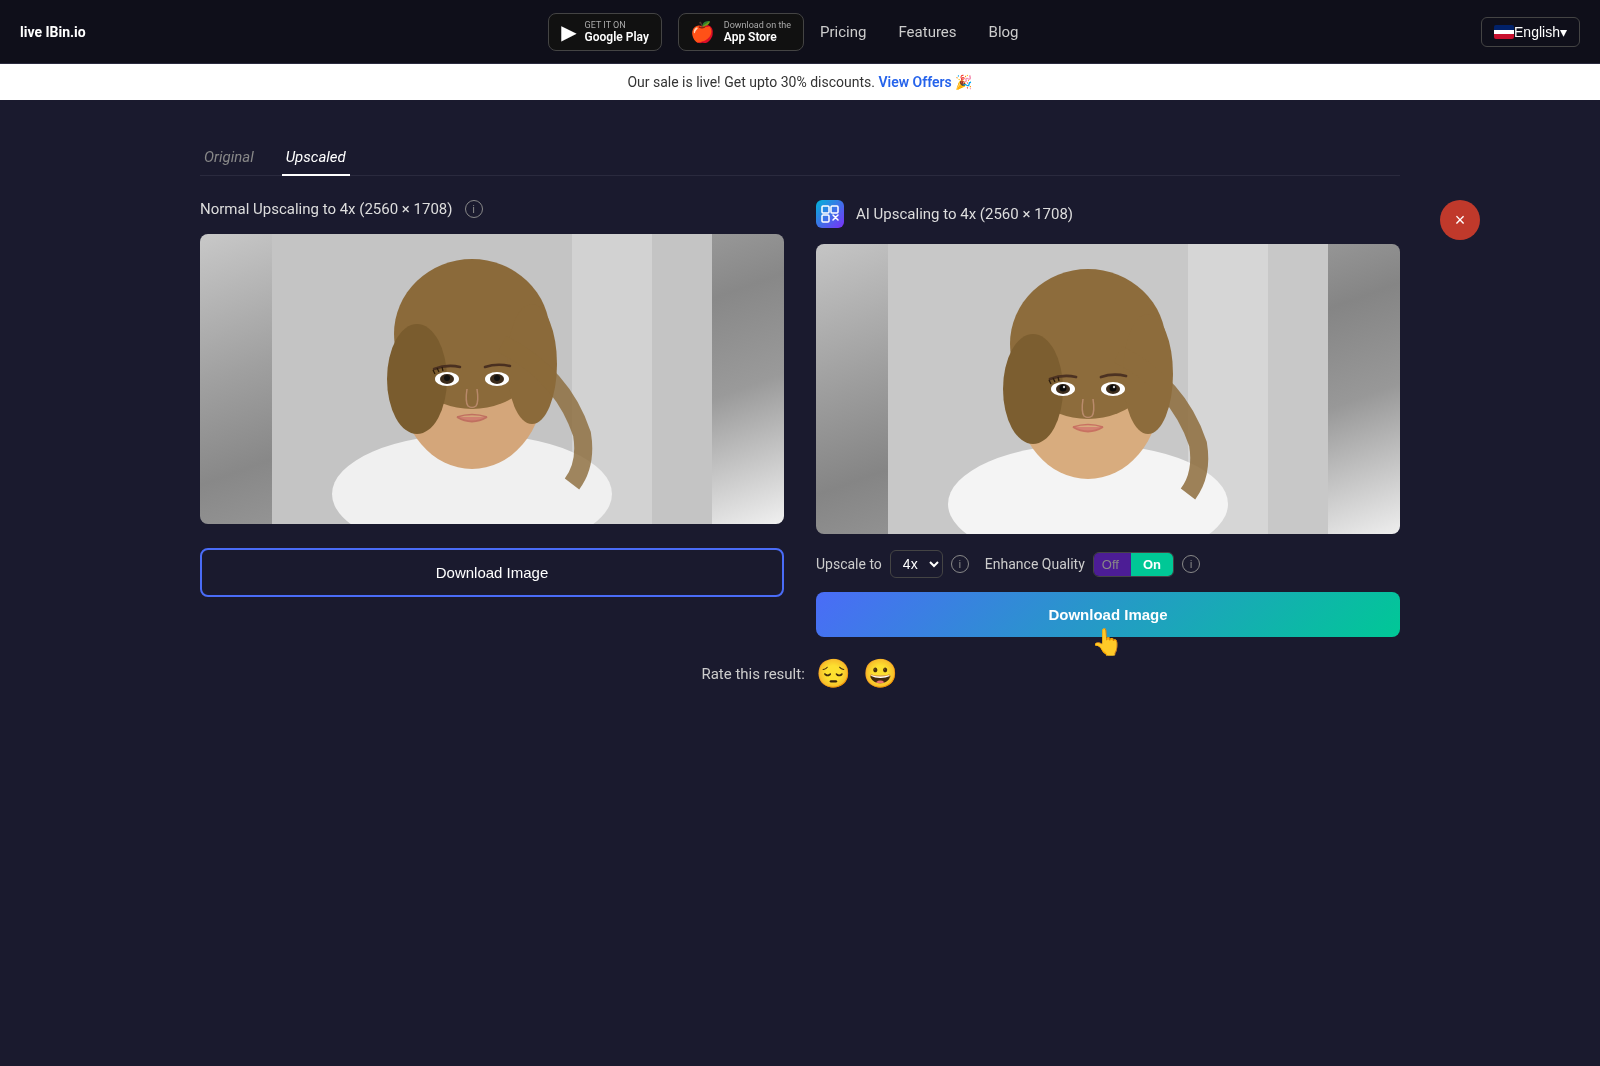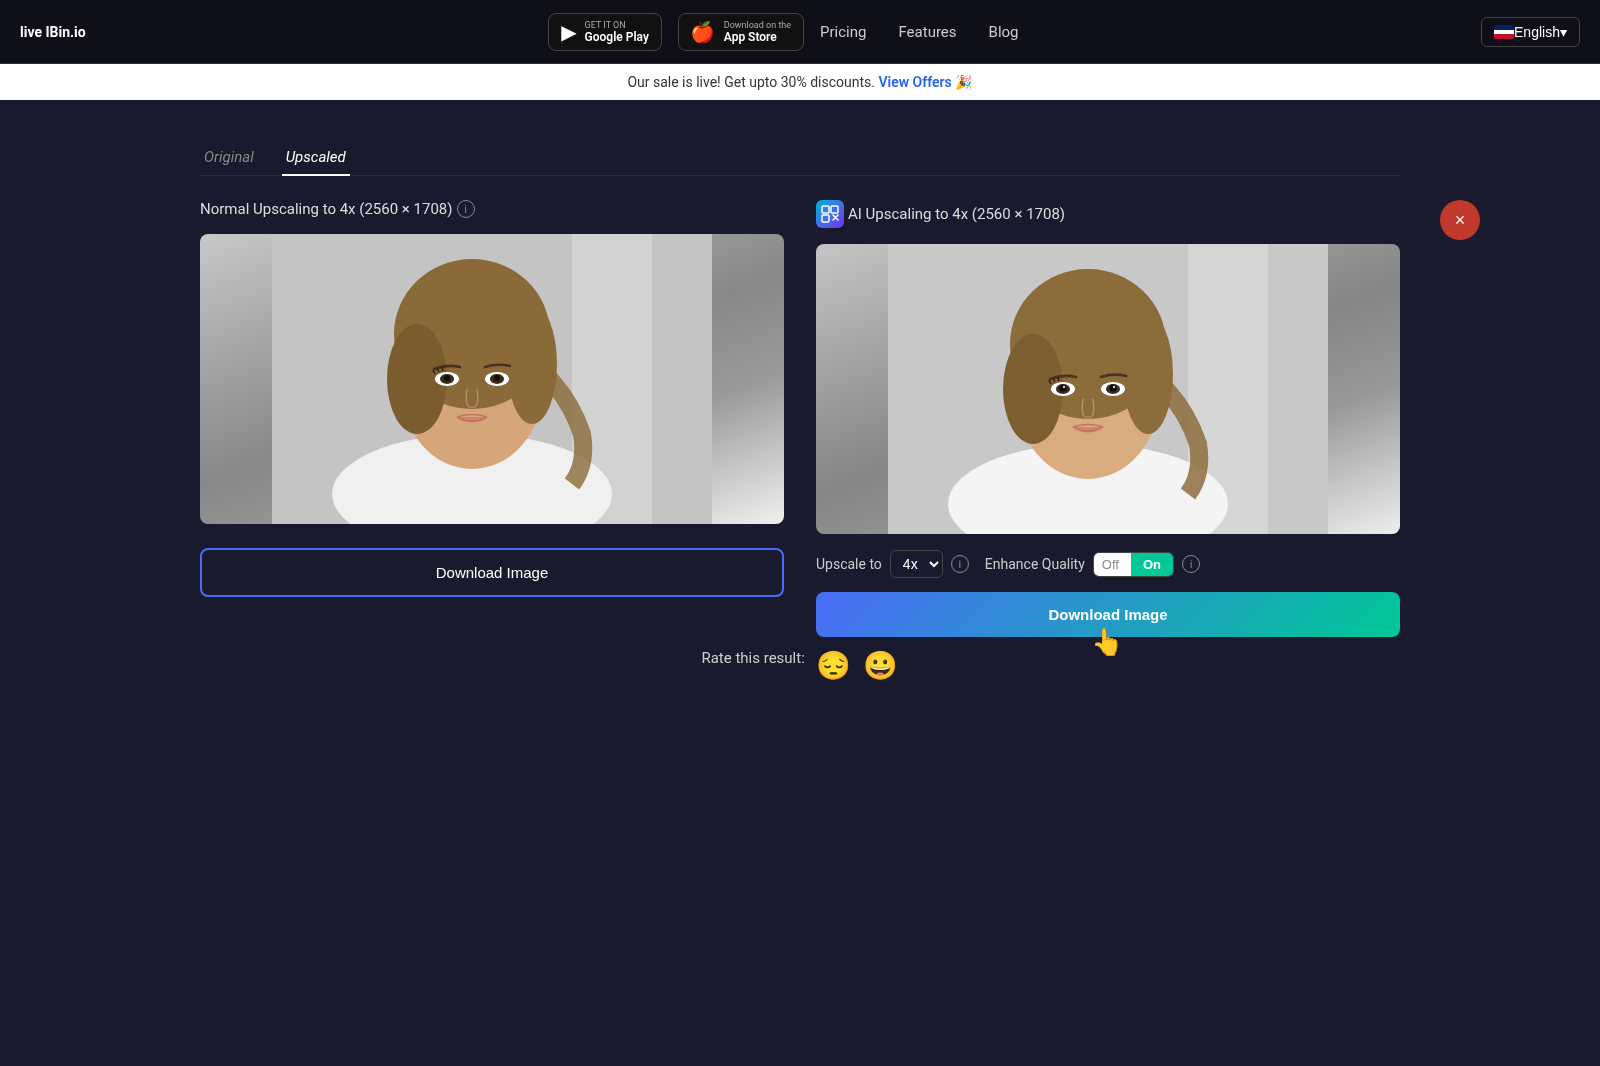--- a/index.html
+++ b/index.html
@@ -161,21 +161,21 @@
       gap: 32px;
     }
     .image-panel {
       display: flex;
       flex-direction: column;
       gap: 16px;
     }
     .panel-title {
       display: flex;
       align-items: center;
-      gap: 4px;
+      gap: 12px;
       font-size: 15px;
       color: #ddd;
     }
     .panel-title .info-icon {
       width: 18px;
       height: 18px;
       border-radius: 50%;
       border: 1.5px solid #888;
       color: #888;
       font-size: 11px;
@@ -246,21 +246,21 @@
       overflow: hidden;
       border: 1px solid #444;
     }
     .toggle-btn {
       padding: 4px 12px;
       font-size: 13px;
       cursor: pointer;
       border: none;
     }
     .toggle-btn.off {
-      background: #ffffff;
+      background: #4c1d95;
       color: #888;
       padding-left: 8px;
     }
     .toggle-btn.on {
       background: #00c896;
       color: #fff;
       font-weight: 600;
     }
 
     
@@ -282,24 +282,24 @@
       background: linear-gradient(135deg, #4a6cf7, #00c896);
       color: #fff;
       font-size: 15px;
       cursor: pointer;
       font-weight: 600;
     }
 
     
     .rating-section {
       display: flex;
-      align-items: flex-start;
+      align-items: center;
       justify-content: center;
       gap: 12px;
-      margin-top: 12px;
+      margin-top: 20px;
     }
     .rating-label {
       font-size: 15px;
       color: #ccc;
     }
     .rating-emoji {
       font-size: 28px;
       cursor: pointer;
     }
 

